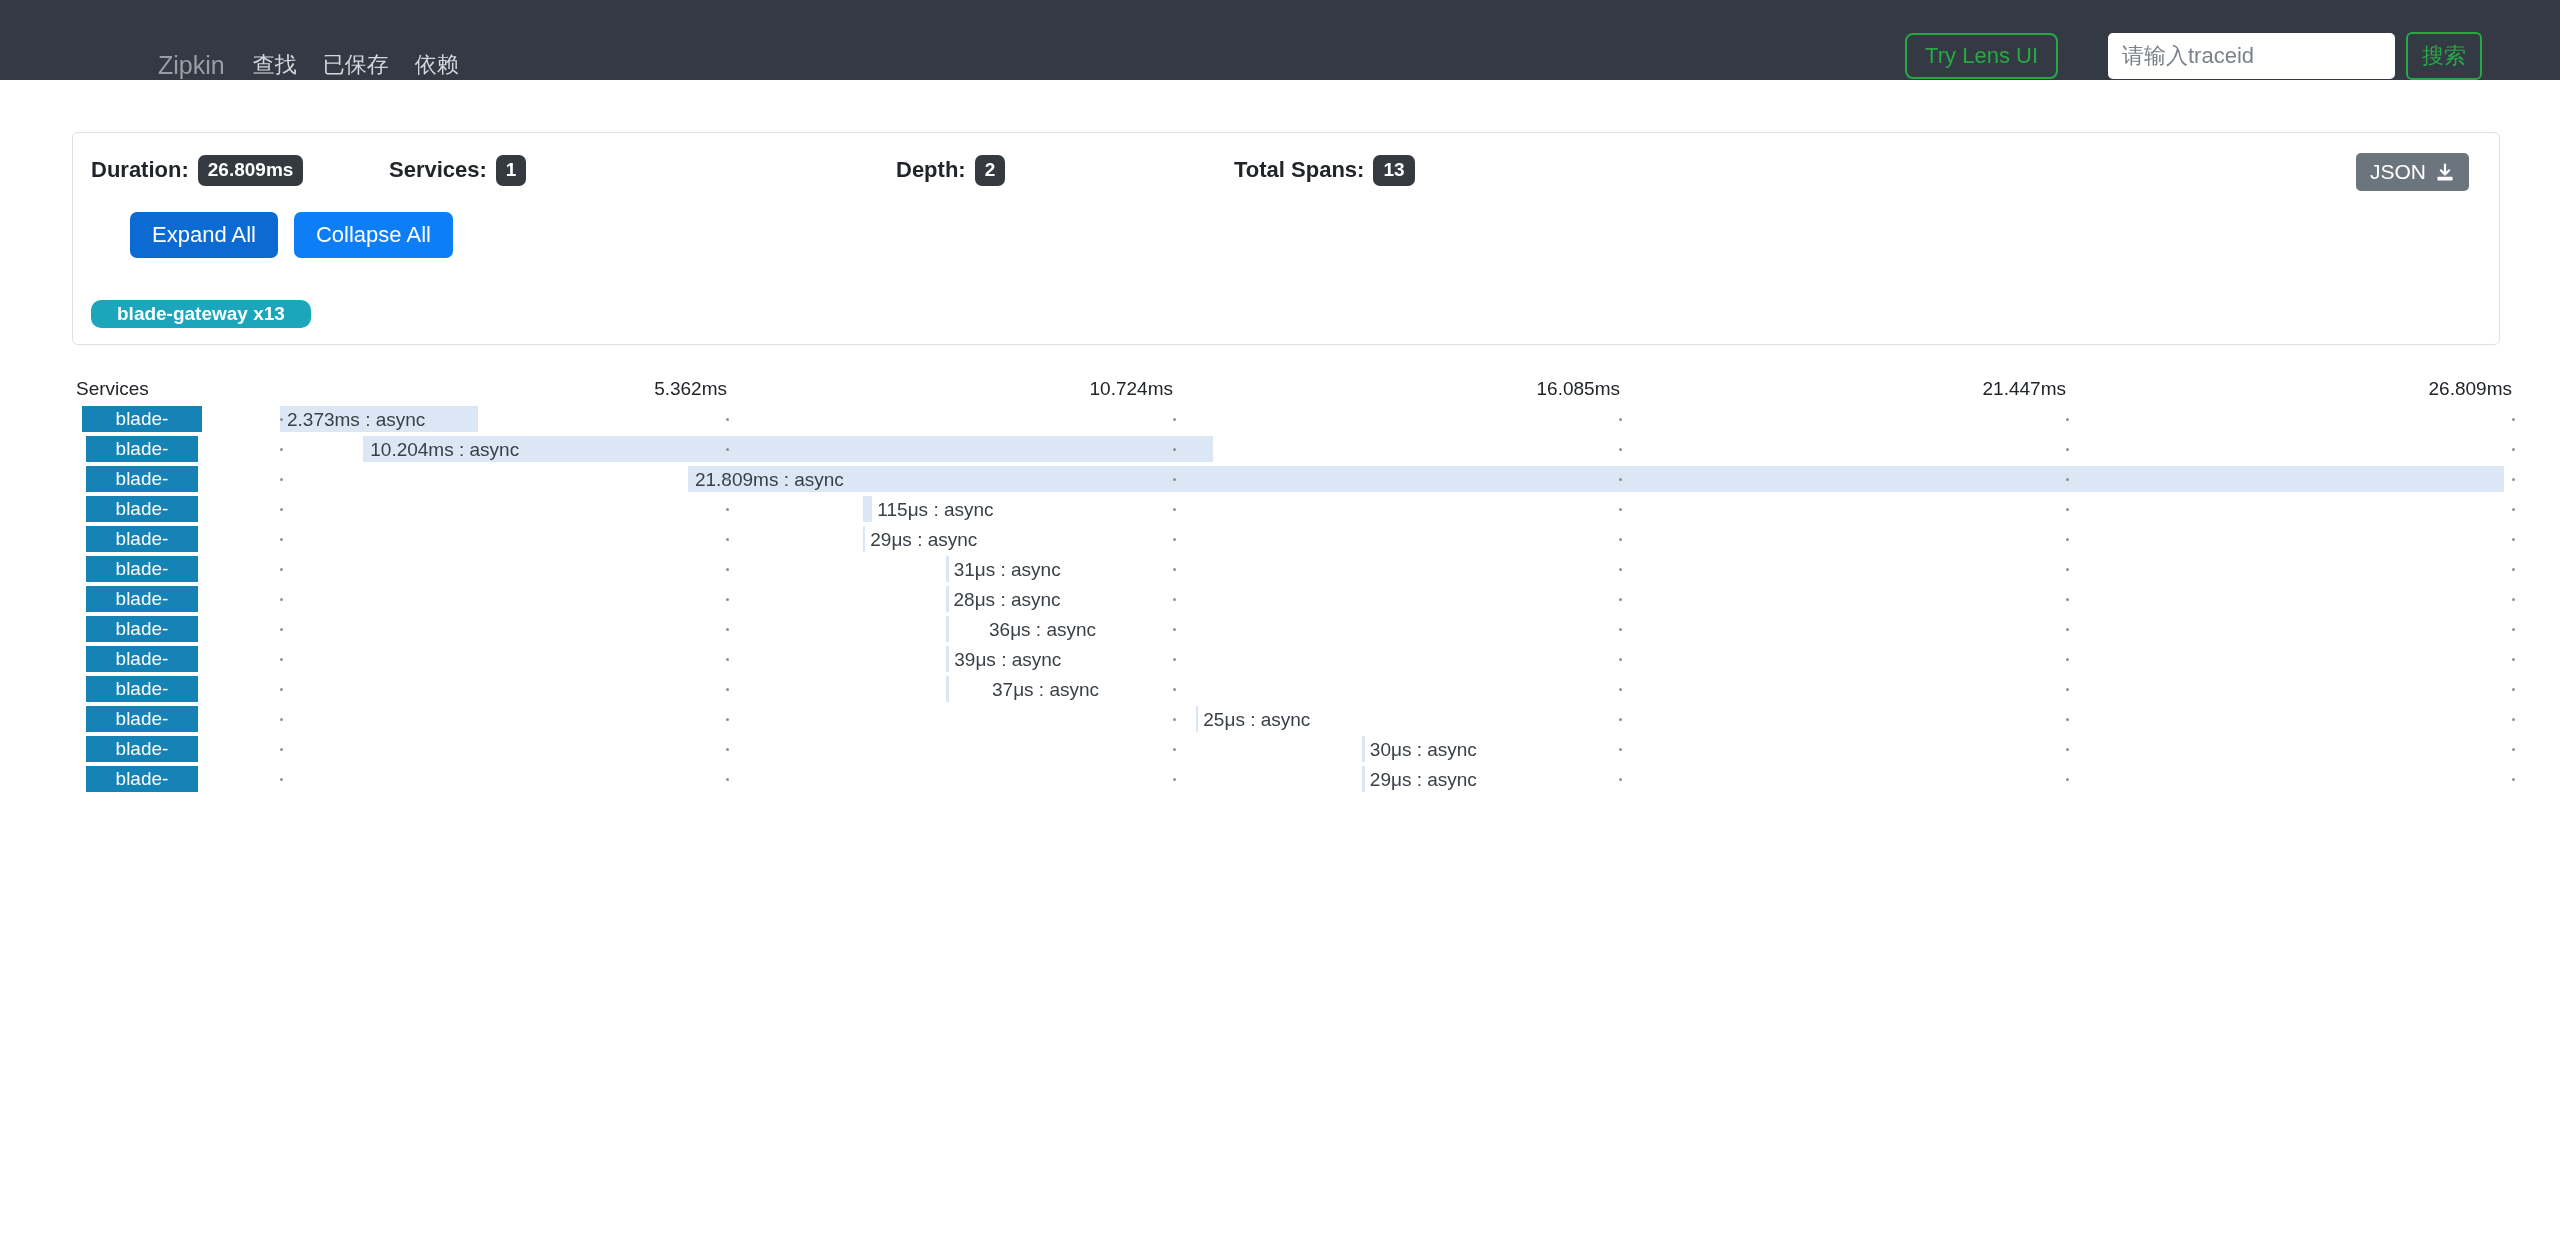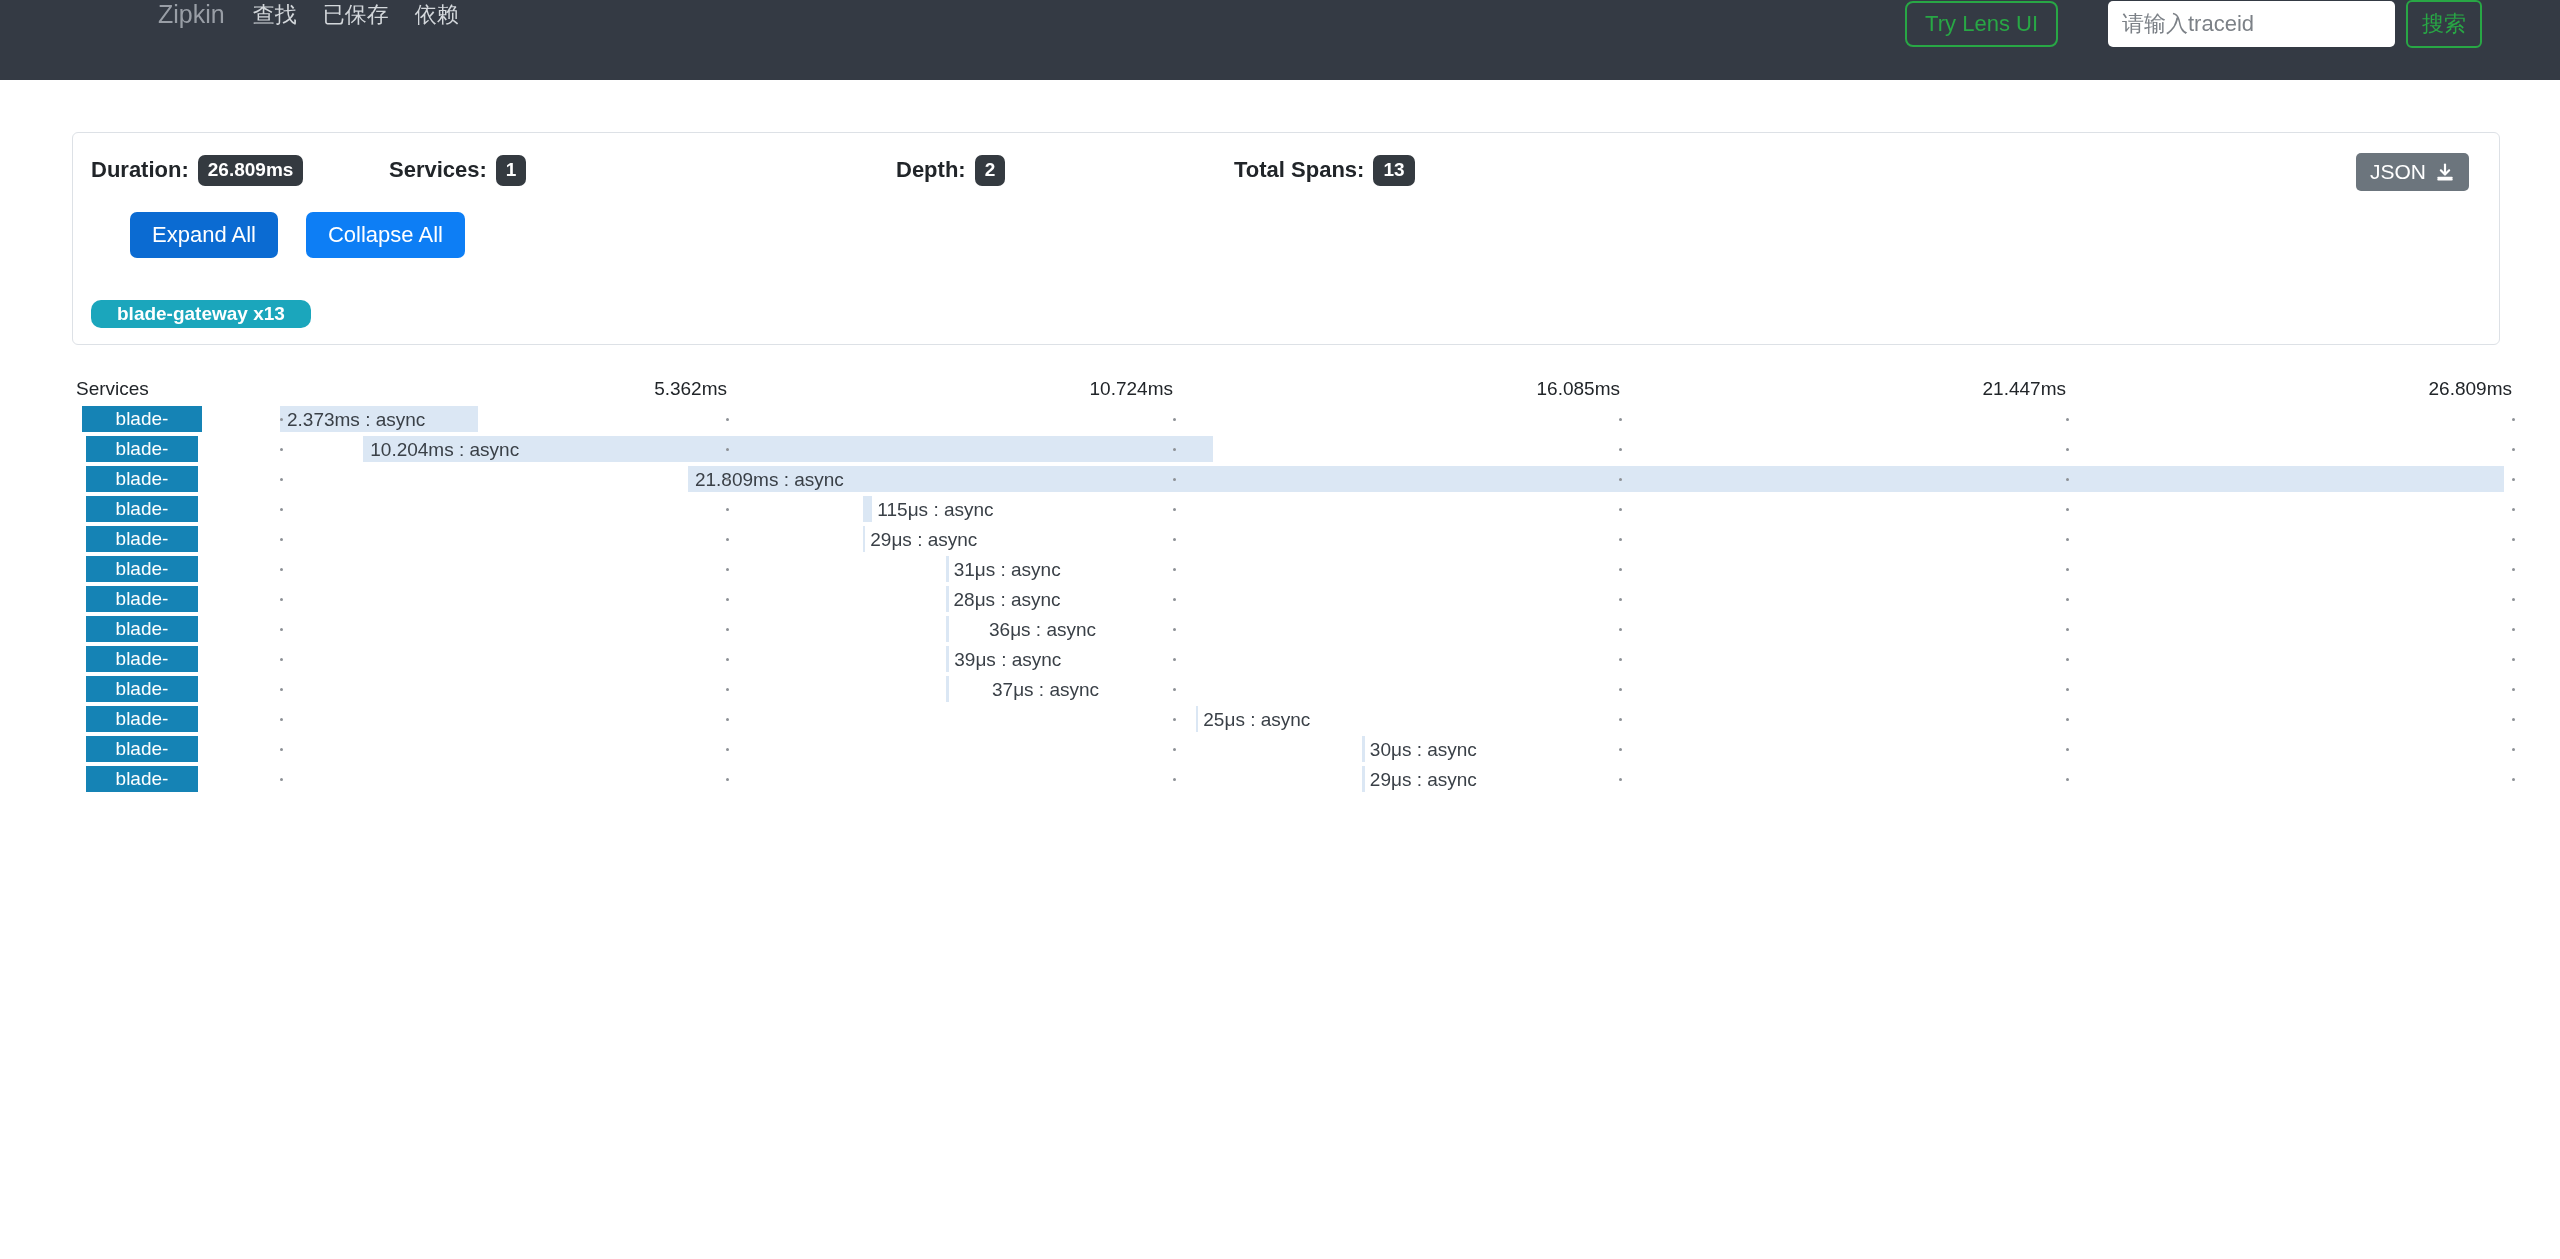--- a/index.html
+++ b/index.html
@@ -1,20 +1,20 @@
 <!DOCTYPE html>
 <html style="--navbar-bg: #343a44; --green: #28a745; --expand-blue: #0b6bd2; --collapse-blue: #0d7ef5; --service-blue: #1583b5; --tag-teal: #1ba6bc; --badge-dark: #343a40; --json-gray: #6c757d; --bar-fill: #dbe7f4;"><head>
 <meta charset="utf-8">
 <style>
   * { margin:0; padding:0; box-sizing:border-box; }
   html,body { width:2560px; height:1259px; background:#ffffff;
     font-family:"Liberation Sans", sans-serif; overflow:hidden; }
 
   
-  .navbar { height:80px; background:var(--navbar-bg); display:flex; align-items:flex-start;
+  .navbar { height:80px; background:var(--navbar-bg); display:flex; align-items:flex-end;
     padding:0 78px 0 158px; }
   .brand { color:#999ea6; font-size:25px; text-decoration:none; margin-right:28px; }
   .nav-link { color:#d3d7db; font-size:22px; text-decoration:none; margin-right:26px; }
   .nav-right { margin-left:auto; display:flex; align-items:center; }
   .btn-lens { background:transparent; border:2px solid var(--green); color:var(--green);
     font-size:22px; border-radius:8px; padding:8px 18px; margin-right:50px; cursor:pointer;
     font-family:inherit; }
   .search-input { width:287px; height:46px; border:none; border-radius:5px; padding:0 14px;
     font-size:22px; font-family:inherit; color:#333; }
   .search-input::placeholder { color:#7c8187; }
@@ -23,21 +23,21 @@
     cursor:pointer; font-family:inherit; }
 
   
   .card { position:relative; margin:52px 60px 0 72px; background:#fff;
     border:1px solid #dde1e6; border-radius:6px; padding:18px 28px 16px 18px; }
   .summary { display:grid; grid-template-columns:298px 507px 338px auto;
     align-items:center; font-size:22px; font-weight:bold; color:#212529; margin-top:4px; }
   .summary-item { display:flex; align-items:center; }
   .badge-dark { background:var(--badge-dark); color:#fff; font-size:19px; font-weight:bold;
     padding:4px 10px; border-radius:7px; margin-left:9px; line-height:1.2; }
-  .btn-row { margin-top:26px; display:flex; gap:28px;padding-left:39px; }
+  .btn-row { margin-top:26px; display:flex; gap:16px;padding-left:39px; }
   .btn-blue { border:none; color:#fff; font-size:22px; border-radius:7px;
     padding:10px 22px; cursor:pointer; font-family:inherit; }
   .btn-expand { background:var(--expand-blue); }
   .btn-collapse { background:var(--collapse-blue); }
   .tag-row { margin-top:42px; }
   .svc-tag { display:inline-block; background:var(--tag-teal); color:#fff; font-weight:bold;
     font-size:19px; padding:3px 26px; border-radius:10px; cursor:pointer; }
   .json-btn { position:absolute; top:20px; right:30px; background:var(--json-gray); color:#fff;
     font-size:21px; border:none; border-radius:5px; padding:0 14px; height:38px;
     display:flex; align-items:center; gap:9px; cursor:pointer; font-family:inherit; }

